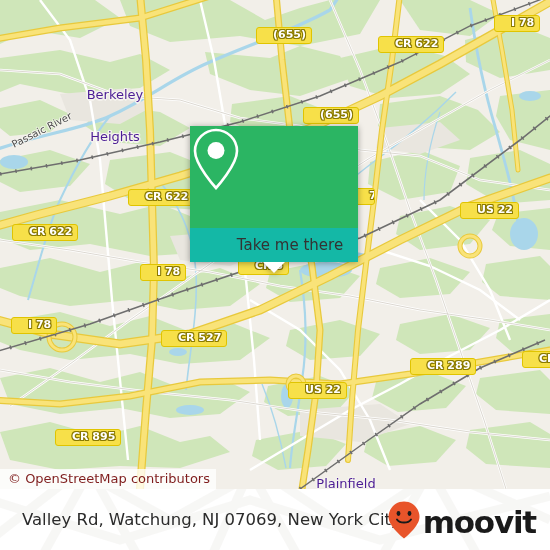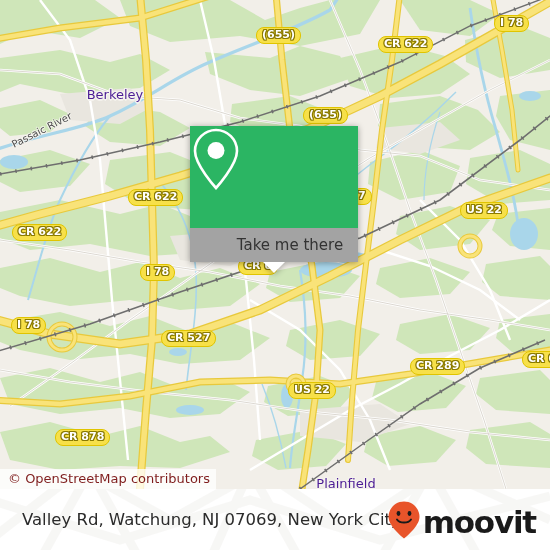--- a/index.html
+++ b/index.html
@@ -39,26 +39,26 @@
     font-family:"DejaVu Sans", sans-serif;
     font-size:10px;
     text-shadow:-1px 0 #f7f5f0,1px 0 #f7f5f0,0 -1px #f7f5f0,0 1px #f7f5f0;
     pointer-events:none;
   }
 
   .shield {
     position: absolute;
     background: #f7e049;
     border: 1.5px solid #e0c400;
-    border-radius: 8px;
+    border-radius: 3px;
     color: #ffffff;
     font-family: "DejaVu Sans", sans-serif;
     font-size: 11px;
     font-weight: bold;
-    padding: 1px 5px 2px 5px;
+    padding: 1px 5px 2px 16px;
     line-height: 12px;
     white-space: nowrap;
     text-shadow: -1px 0 #8a7a00, 1px 0 #8a7a00, 0 -1px #8a7a00, 0 1px #8a7a00,
                  -1px -1px #8a7a00, 1px -1px #8a7a00, -1px 1px #8a7a00, 1px 1px #8a7a00;
     pointer-events: none;
   }
 
   
   #popup {
     position: absolute;
@@ -67,21 +67,21 @@
     filter: drop-shadow(0 1px 3px rgba(0,0,0,0.35));
   }
   #popup-green {
     width: 100%; height: 102px;
     background: #2bb563;
     display: flex; align-items: center; justify-content: center;
   }
   #popup-green svg { display: block; }
   #popup-bar {
     width: 100%; height: 34px;
-    background: #a3a3a3;
+    background: #14b8a6;
     display: flex; align-items: center; justify-content: center; padding-left: 32px;
   }
   #popup-bar span {
     color: #333333;
     font-family: "DejaVu Sans", sans-serif;
     font-size: 15px;
   }
   #popup-tail {
     position: absolute;
     left: 50%; top: 136px;
@@ -287,20 +287,21 @@
           <path d="M0 174 L80 160 L160 142 L240 122 L320 96 L400 62 L470 26 L550 -4" stroke="#6e6e6e" stroke-width="1.4" fill="none"></path>
           <path d="M0 174 L80 160 L160 142 L240 122 L320 96 L400 62 L470 26 L550 -4" stroke="#6e6e6e" stroke-width="3.6" fill="none" stroke-dasharray="1.5 14"></path>
           <path d="M300 489 L360 446 L420 404 L480 368 L545 340" stroke="#6e6e6e" stroke-width="1.5" fill="none"></path>
           <path d="M300 489 L360 446 L420 404 L480 368 L545 340" stroke="#6e6e6e" stroke-width="3.8" fill="none" stroke-dasharray="1.5 14"></path>
         </g>
       </g>
     </svg>
 
     <div class="maplabel" style="left:60px;top:60px;width:110px;">
       <div>Berkeley</div>
+      <div>Heights</div>
     </div>
     <div class="maplabel" style="left:306px;top:449px;width:80px;">
       <div>Plainfield</div>
     </div>
     <div class="maplabel" style="left:202px;top:473px;width:52px;font-size:12px;">
       
     </div>
 
     <div class="riverlabel" style="left:10px;top:140px;transform:rotate(-27deg);transform-origin:left top;">Passaic River</div>
 
@@ -311,21 +312,21 @@
     <div class="shield" style="left:128px;top:189px;">CR 622</div>
     <div class="shield" style="left:12px;top:224px;">CR 622</div>
     <div class="shield" style="left:460px;top:202px;">US 22</div>
     <div class="shield" style="left:140px;top:264px;">I 78</div>
     <div class="shield" style="left:238px;top:258px;">CR 6</div>
     <div class="shield" style="left:11px;top:317px;">I 78</div>
     <div class="shield" style="left:161px;top:330px;text-align:center;">CR 527</div>
     <div class="shield" style="left:410px;top:358px;">CR 289</div>
     <div class="shield" style="left:522px;top:351px;">CR 6</div>
     <div class="shield" style="left:288px;top:382px;">US 22</div>
-    <div class="shield" style="left:55px;top:429px;">CR 878</div>
+    <div class="shield" style="left:55px;top:429px;">CR 895</div>
 
     <div class="shield" style="left:352px;top:188px;width:20px;overflow:hidden;">7</div>
 
     <div id="popup">
       <div id="popup-green">
         <svg width="52" height="66" viewBox="0 0 52 66">
           <path d="M26 4 C14.4 4 5 13.4 5 25 C5 39 26 62 26 62 C26 62 47 39 47 25 C47 13.4 37.6 4 26 4 Z" fill="none" stroke="#ffffff" stroke-width="2.6"></path>
           <circle cx="26" cy="24.5" r="8.5" fill="#ffffff"></circle>
         </svg>
       </div>

